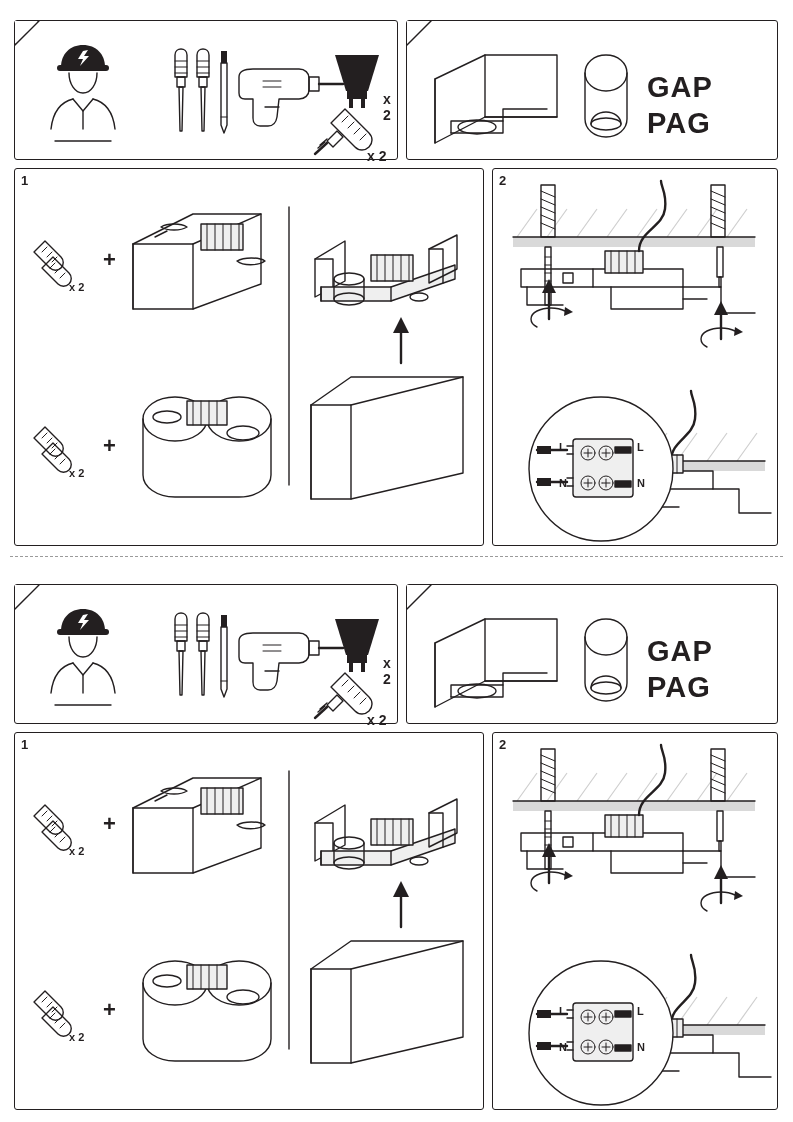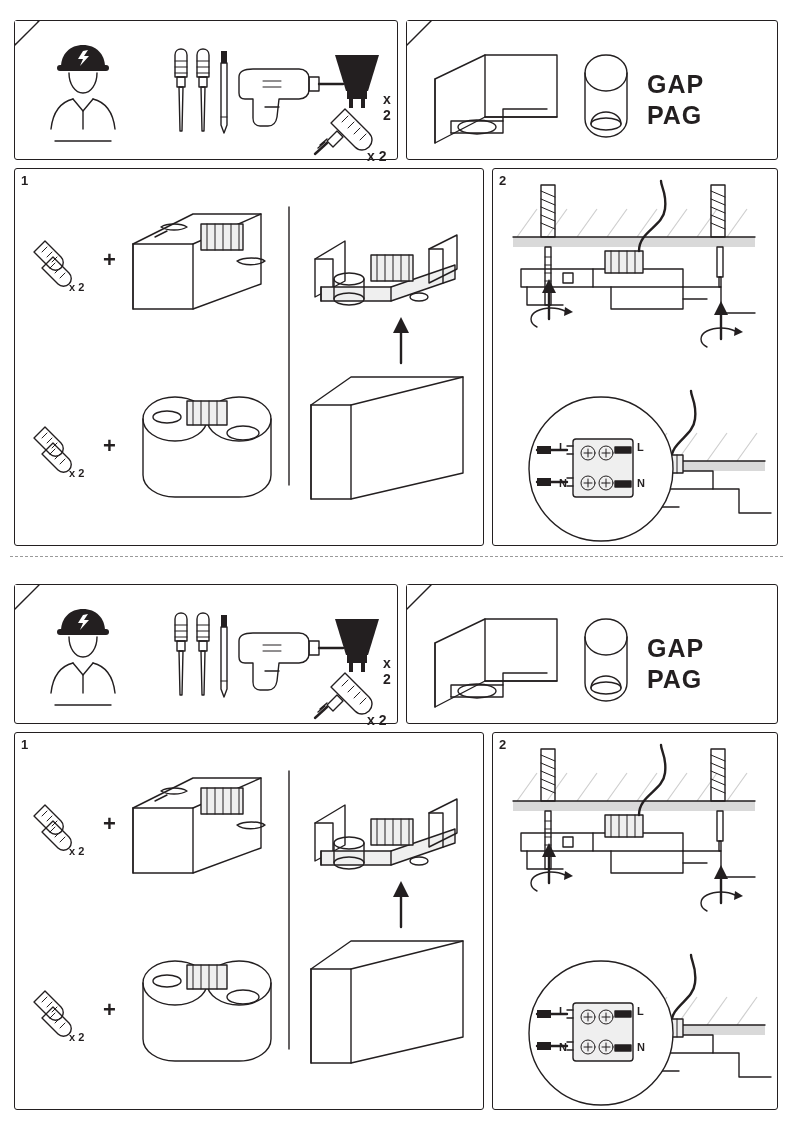--- a/index.html
+++ b/index.html
@@ -53,21 +53,21 @@
   .step-num {
     position: absolute;
     font-size: 13px;
     font-weight: bold;
     color: #231f20;
     line-height: 1;
   }
 
   .gap-text {
     position: absolute;
-    font-size: 25px;
+    font-size: 29px;
     font-weight: bold;
     letter-spacing: 1px;
     color: #231f20;
     line-height: 1.25;
   }
 
   .qty {
     position: absolute;
     font-size: 14px;
     font-weight: bold;

